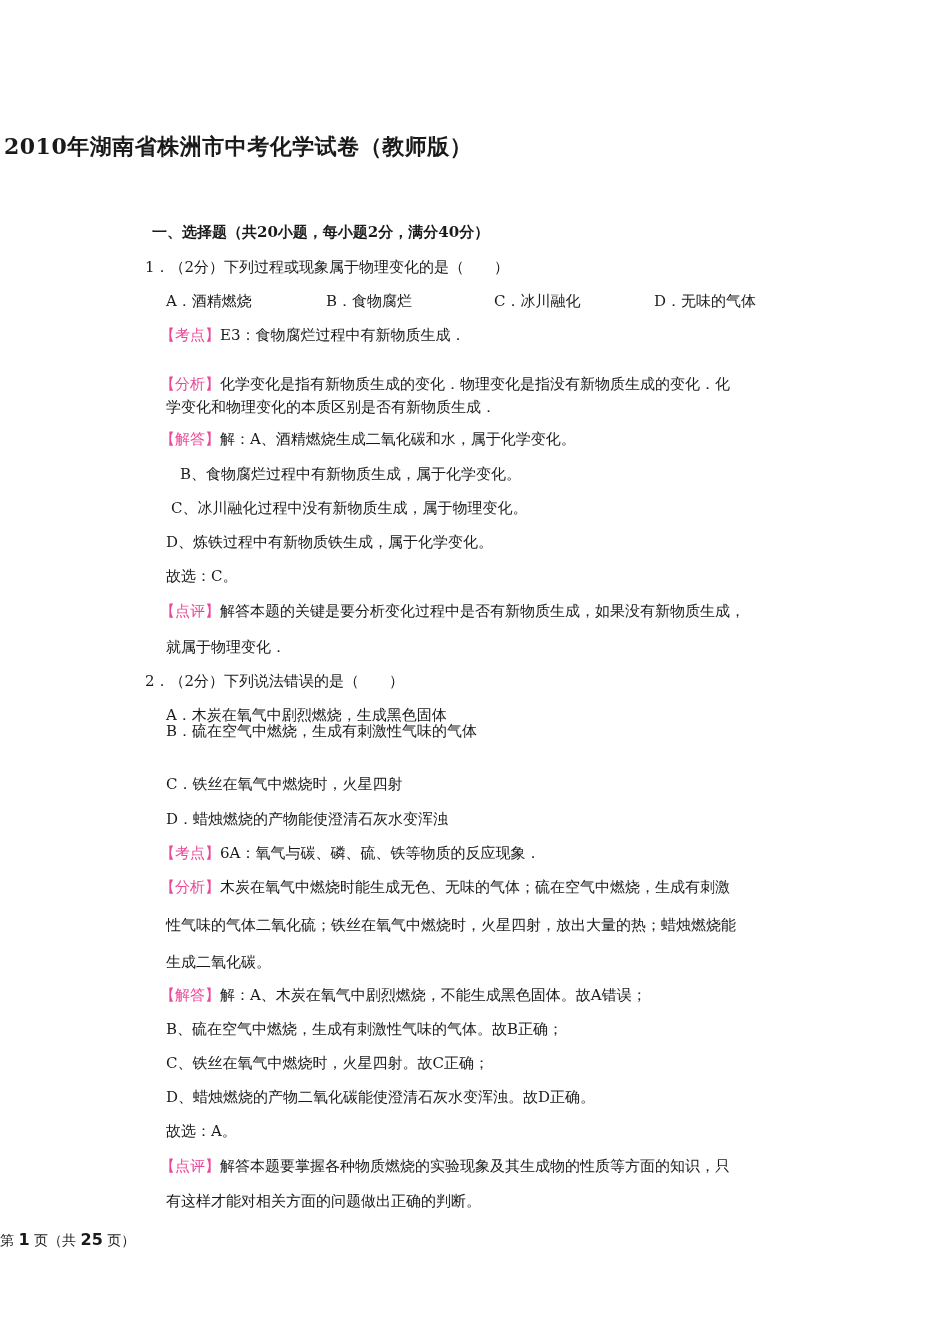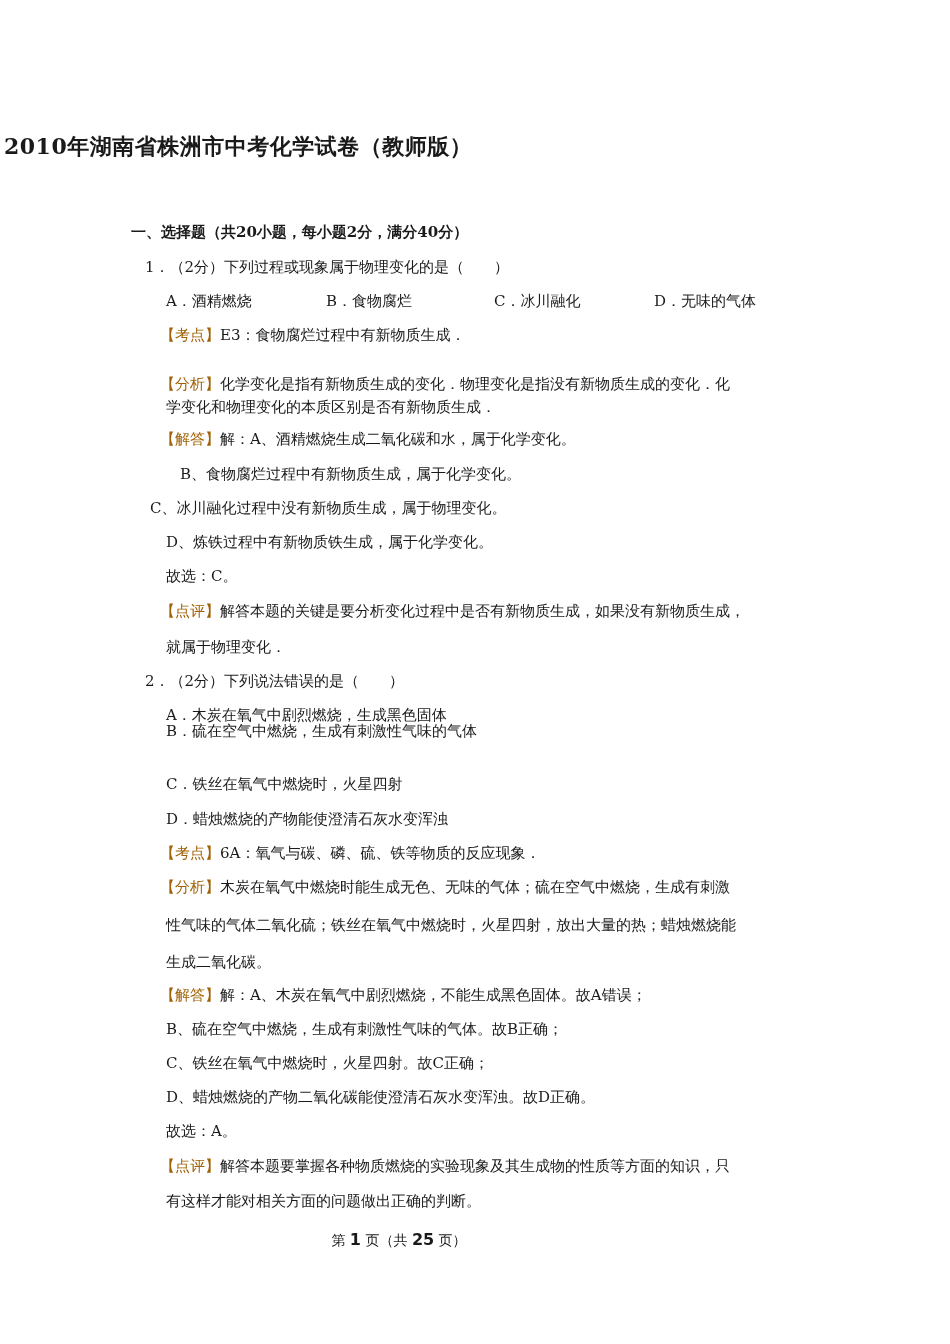--- a/index.html
+++ b/index.html
@@ -6,50 +6,50 @@
     body {
       width: 950px; height: 1344px; position: relative; overflow: hidden;
       font-family: "DejaVu Serif", "Liberation Serif", serif;
       color: #1a1a1a;
     }
     .page-title {
       position: absolute; top: 132px; left: 4px; width: 950px;
       text-align: left; font-size: 22px; font-weight: bold; letter-spacing: 0.5px;
     }
     .section-heading {
-      position: absolute; left: 131px; top: 223px;
+      position: absolute; left: 152px; top: 223px;
       font-size: 15px; font-weight: bold;
     }
     .line {
       position: absolute; font-size: 15px; white-space: nowrap;
     }
-    .lbl { color: #a16207; text-align: center; }
+    .lbl { color: #ec4899; text-align: center; }
     .opt { display: inline-block; }
     .footer {
-      position: absolute; top: 1230px; left: 0; width: 798px; text-align: center;
+      position: absolute; top: 1230px; left: 0; width: 798px; text-align: left;
       font-size: 14px;
     }
     .footer b { font-family: "DejaVu Sans", sans-serif; font-size: 16px; }
   </style>
 </head>
 <body>
 
 <div class="page-title">2010年湖南省株洲市中考化学试卷（教师版）</div>
 <div class="section-heading">一、选择题（共20小题，每小题2分，满分40分）</div>
 
 <div class="line" style="left:145px;top:258px;">1．（2分）下列过程或现象属于物理变化的是（　　）</div>
 <div class="line" style="left:166px;top:292px;">
   <span class="opt" style="width:160px;">A．酒精燃烧</span><span class="opt" style="width:168px;">B．食物腐烂</span><span class="opt" style="width:160px;">C．冰川融化</span><span class="opt">D．无味的气体</span>
 </div>
 <div class="line" style="left:160px;top:326px;"><span class="lbl">【考点】</span><span>E3：食物腐烂过程中有新物质生成．</span></div>
 <div class="line" style="left:160px;top:361px;margin-top:14px;"><span class="lbl">【分析】</span><span>化学变化是指有新物质生成的变化．物理变化是指没有新物质生成的变化．化</span></div>
 <div class="line" style="left:166px;top:398px;">学变化和物理变化的本质区别是否有新物质生成．</div>
 <div class="line" style="left:160px;top:430px;"><span class="lbl">【解答】</span><span>解：A、酒精燃烧生成二氧化碳和水，属于化学变化。</span></div>
 <div class="line" style="left:180px;top:465px;">B、食物腐烂过程中有新物质生成，属于化学变化。</div>
-<div class="line" style="left:150px;top:499px;text-align:right;">C、冰川融化过程中没有新物质生成，属于物理变化。</div>
+<div class="line" style="left:171px;top:499px;text-align:right;">C、冰川融化过程中没有新物质生成，属于物理变化。</div>
 <div class="line" style="left:166px;top:533px;">D、炼铁过程中有新物质铁生成，属于化学变化。</div>
 <div class="line" style="left:166px;top:567px;">故选：C。</div>
 <div class="line" style="left:160px;top:602px;"><span class="lbl">【点评】</span><span>解答本题的关键是要分析变化过程中是否有新物质生成，如果没有新物质生成，</span></div>
 <div class="line" style="left:166px;top:638px;">就属于物理变化．</div>
 
 <div class="line" style="left:145px;top:672px;">2．（2分）下列说法错误的是（　　）</div>
 <div class="line" style="left:166px;top:706px;">A．木炭在氧气中剧烈燃烧，生成黑色固体</div>
 <div class="line" style="left:166px;top:722px;">B．硫在空气中燃烧，生成有刺激性气味的气体</div>
 <div class="line" style="left:166px;top:775px;">C．铁丝在氧气中燃烧时，火星四射</div>
 <div class="line" style="left:166px;top:810px;">D．蜡烛燃烧的产物能使澄清石灰水变浑浊</div>

